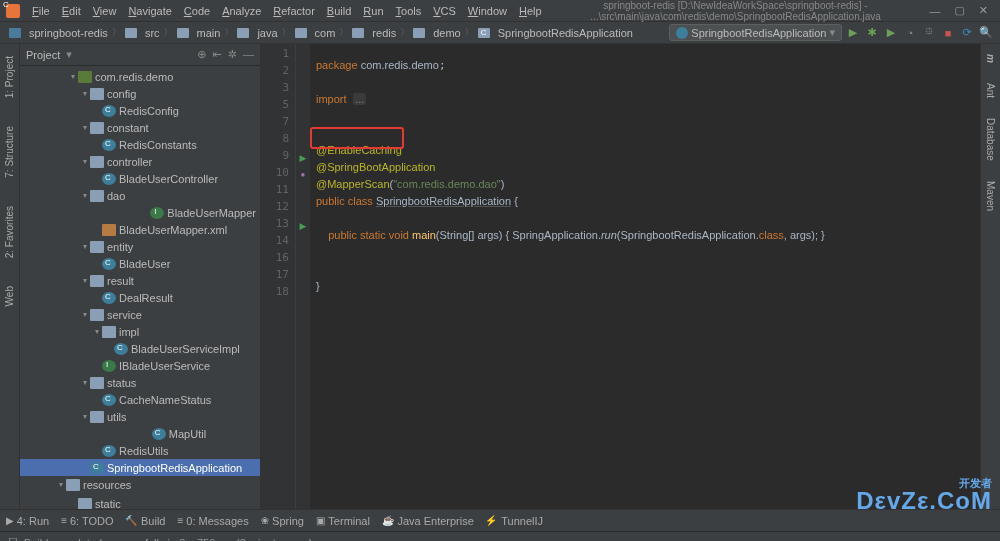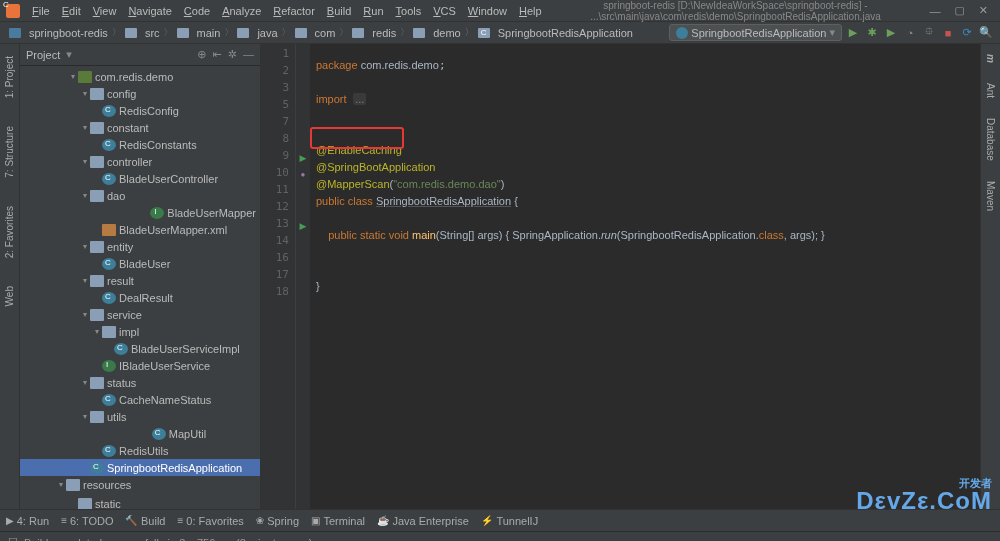--- a/index.html
+++ b/index.html
@@ -343,21 +343,21 @@
     <div class="vtab">Ant</div>
     <div class="vtab">Database</div>
     <div class="vtab">Maven</div>
   </div>
 </div>
 
 <div class="bottombar">
   <div class="bt">▶ <span>4: Run</span></div>
   <div class="bt">≡ <span>6: TODO</span></div>
   <div class="bt">🔨 <span>Build</span></div>
-  <div class="bt">≡ <span>0: Favorites</span></div>
+  <div class="bt">≡ <span>0: Messages</span></div>
   <div class="bt">❀ <span>Spring</span></div>
   <div class="bt">▣ <span>Terminal</span></div>
   <div class="bt">☕ <span>Java Enterprise</span></div>
   <div class="bt">⚡ <span>TunnelIJ</span></div>
 </div>
 
 <div class="statusbar">
   <span style="margin-right:6px">☐</span>
   <span>Build completed successfully in 3 s 756 ms (8 minutes ago)</span>
 </div>

